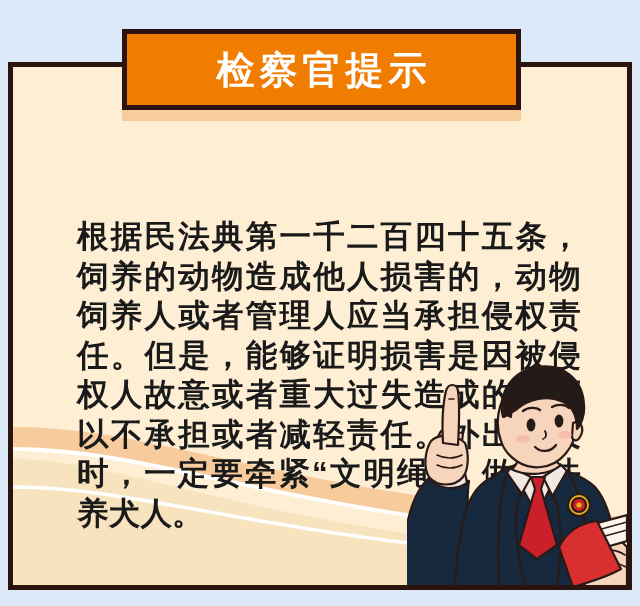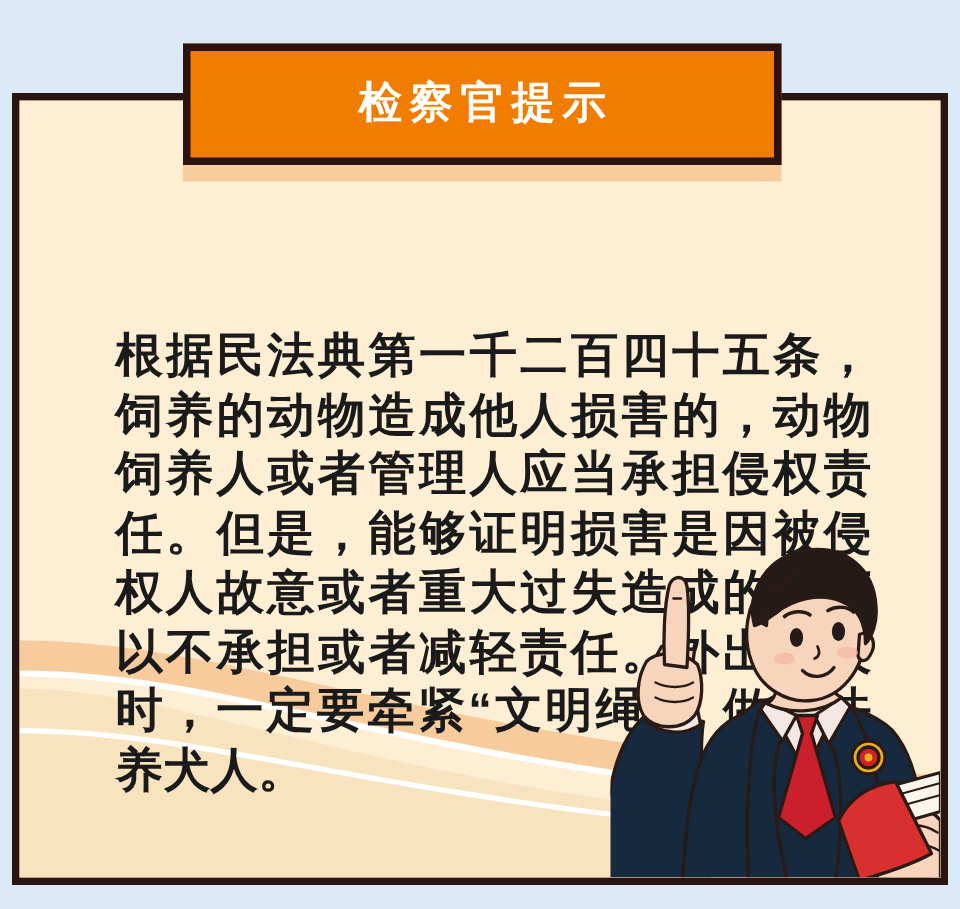--- a/index.html
+++ b/index.html
@@ -61,21 +61,21 @@
     box-sizing: border-box;
     background: #f07c00;
     border: 5px solid #2b1410;
     display: flex;
     align-items: center;
     justify-content: center;
     z-index: 6;
   }
   .banner-title {
     color: #ffffff;
-    font-size: 29px;
+    font-size: 38px;
     font-weight: bold;
     letter-spacing: 5px;
     line-height: 1;
     white-space: nowrap;
     text-indent: 5px;
   }
   .banner-shadow {
     position: absolute;
     left: 122px;
     top: 110px;

